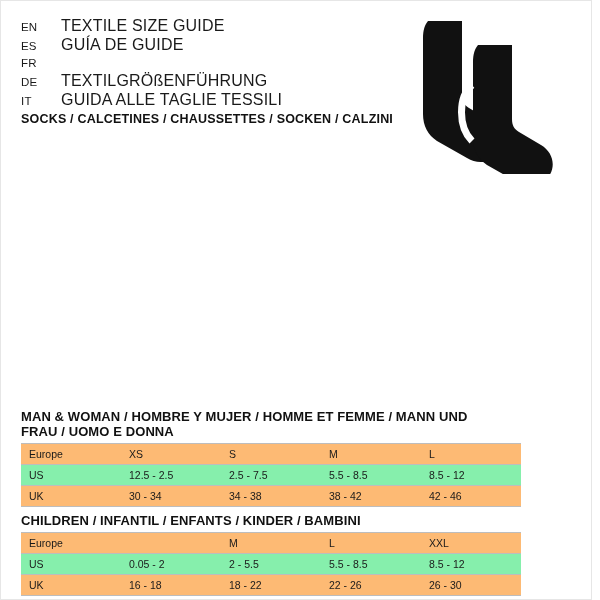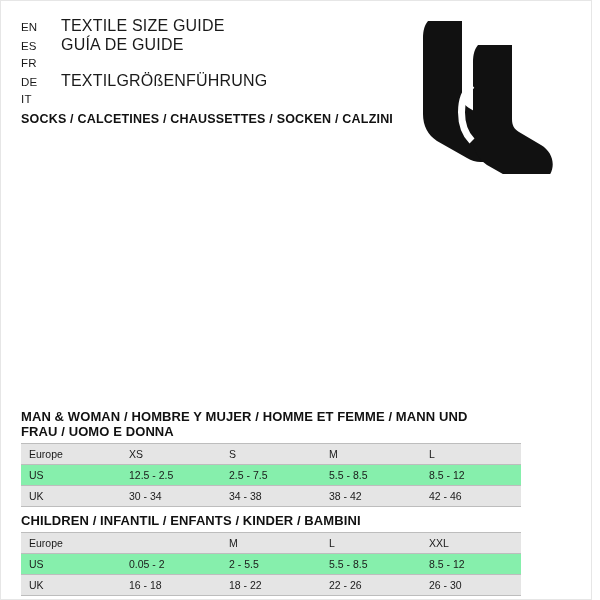--- a/index.html
+++ b/index.html
@@ -91,21 +91,21 @@
   }
   table.size-table td {
     font-size: 10.5px;
     padding: 3px 0 3px 8px;
     color: #1a1a1a;
     height: 14px;
     vertical-align: middle;
     border: none;
   }
   table.size-table tr.shaded td {
-    background: #e5e5e5;
+    background: #fdba74;
   }
   table.size-table tr.plain td {
     background: #86efac;
   }
   table.size-table tr.bordered td {
     border-top: 1px solid #bdbdbd;
     border-bottom: 1px solid #bdbdbd;
   }
   .col-label { width: 92px; }
   .col-v { width: 92px; }
@@ -126,20 +126,21 @@
     </div>
     <div class="lang-row">
       <span class="lang-code">FR</span>
     </div>
     <div class="lang-row">
       <span class="lang-code">DE</span>
       <span class="lang-title">TEXTILGRÖßENFÜHRUNG</span>
     </div>
     <div class="lang-row">
       <span class="lang-code">IT</span>
+      <span class="lang-title">GUIDA ALLE TAGLIE TESSILI</span>
     </div>
   </div>
 
   <div class="section-heading">SOCKS / CALCETINES / CHAUSSETTES / SOCKEN / CALZINI</div>
 
   <div class="socks-art">
     <svg width="165" height="155" viewBox="0 0 165 155" xmlns="http://www.w3.org/2000/svg">
 
       <path d="M22 2 h34 v74 c0 6 2 10 7 13 l22 13 c12 7 15 21 8 31 -7 11 -21 13 -32 6 L31 122 C22 116 17 107 17 95 V20 c0-10 2-14 5-18 z" fill="#111111"></path>
 

